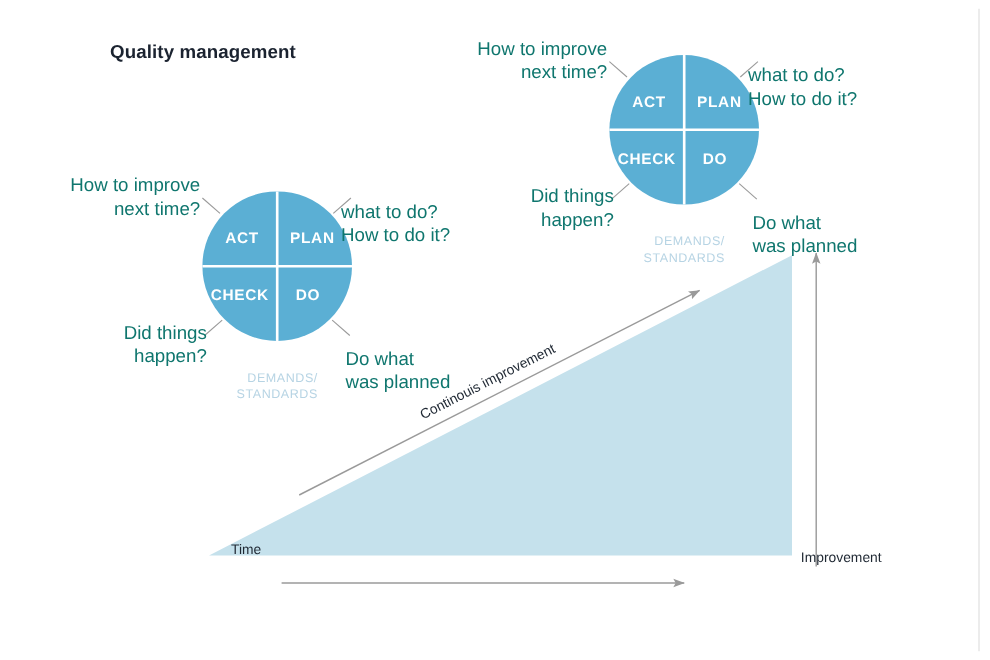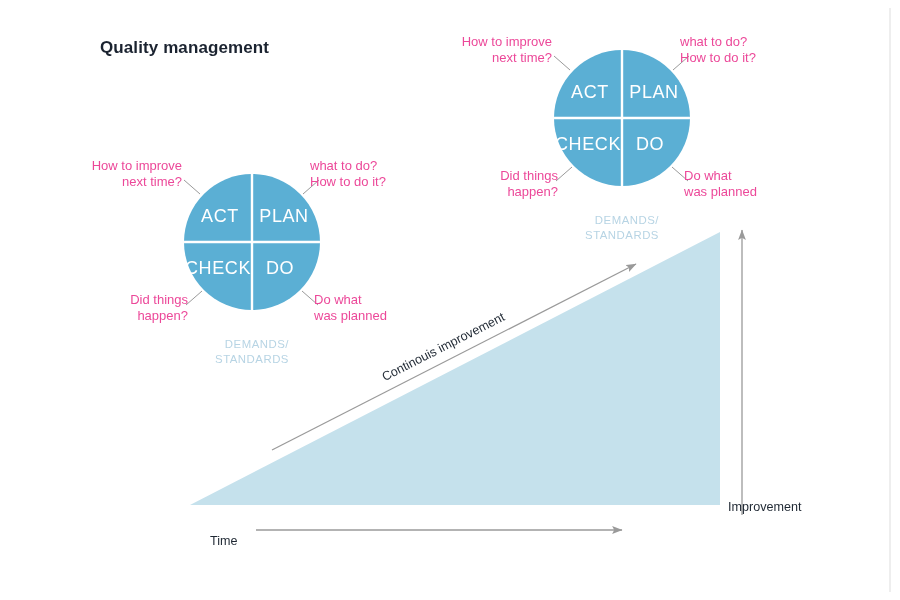--- a/index.html
+++ b/index.html
@@ -32,32 +32,32 @@
     top: 38px;
     font-size: 17px;
     font-weight: bold;
     color: #1b2330;
     letter-spacing: 0.1px;
     white-space: nowrap;
   }
 
   .callout {
     position: absolute;
-    font-size: 13px;
-    color: #ec4899;
+    font-size: 17px;
+    color: #0f766e;
     line-height: 1.26;
     white-space: pre-line;
   }
   .callout.right-aligned { text-align: right; }
-  .callout.left-aligned  { text-align: left; }
+  .callout.left-aligned  { text-align: left; margin-top: 24px; }
 
   .wedge-label {
     position: absolute;
-    font-size: 18px;
-    font-weight: normal;
+    font-size: 14px;
+    font-weight: bold;
     color: #ffffff;
     letter-spacing: 0.6px;
     white-space: nowrap;
     transform: translate(-50%, -50%);
   }
 
   .demands-label {
     position: absolute;
     font-size: 11.4px;
     color: #b7d4e4;
@@ -169,16 +169,16 @@
   <div class="callout right-aligned" style="left:438px; top:168px; width:120px;">Did things
 happen?</div>
   <div class="callout left-aligned" style="left:684px; top:168px; width:160px;">Do what
 was planned</div>
 
   <div class="demands-label" style="left:622px; top:213px;">DEMANDS/
 STANDARDS</div>
 
   <div class="diagonal-label" style="left:386px; top:370px; transform: rotate(-27deg);">Continouis improvement</div>
 
-  <div class="axis-label" style="left:210px; top:534px;">Time</div>
+  <div class="axis-label" style="left:210px; top:493px;">Time</div>
   <div class="axis-label" style="left:728px; top:500px;">Improvement</div>
 
 </div>
 
 </body></html>

